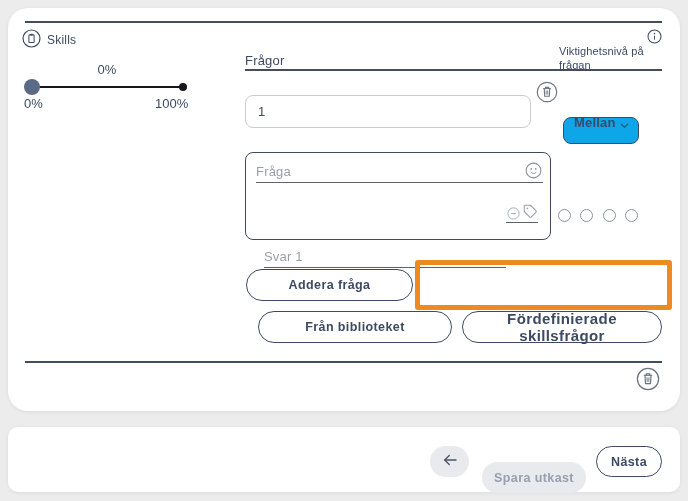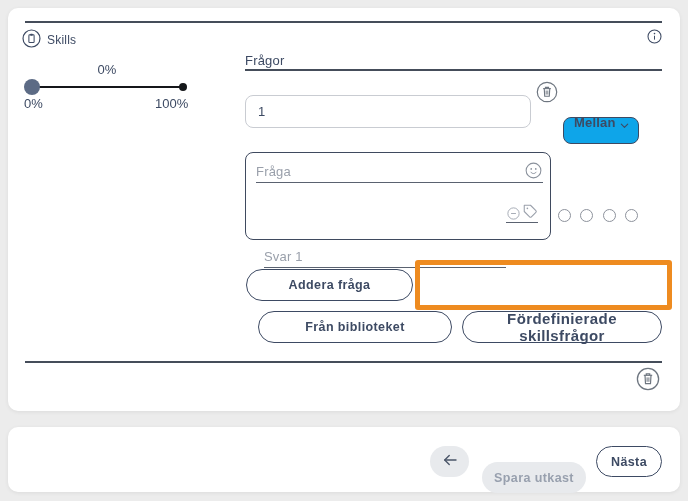--- a/index.html
+++ b/index.html
@@ -6,21 +6,21 @@
   html, body { width: 688px; height: 501px; }
   body {
     background: #ececec;
     font-family: "Liberation Sans", "DejaVu Sans", sans-serif;
     color: #3d4a63;
     position: relative;
     overflow: hidden;
   }
   .card {
     position: absolute; left: 8px; top: 8px; width: 672px; height: 403px;
-    background: #ffffff; border-radius: 10px;
+    background: #ffffff; border-radius: 20px;
     box-shadow: 0 1px 4px rgba(0,0,0,0.07);
   }
   .footer-bar {
     position: absolute; left: 8px; top: 427px; width: 672px; height: 65px;
     background: #ffffff; border-radius: 10px;
     box-shadow: 0 1px 4px rgba(0,0,0,0.07);
   }
   .abs { position: absolute; }
   .rule { background: #454d5a; }
 
@@ -133,20 +133,21 @@
   </span>
 
   <span class="abs slider-value">0%</span>
   <div class="abs slider-track"></div>
   <div class="abs slider-handle"></div>
   <div class="abs slider-end-dot"></div>
   <span class="abs slider-min">0%</span>
   <span class="abs slider-max">100%</span>
 
   <span class="abs fragor-label">Frågor</span>
+  <span class="abs importance-label">Viktighetsnivå på frågan</span>
   <div class="abs rule right-rule"></div>
 
   <span class="abs trash-1">
     <svg viewBox="0 0 24 24" width="22" height="22">
       <circle cx="12" cy="12" r="10.6" fill="none" stroke="#6e7680" stroke-width="1.3"></circle>
       <path d="M7.8 8.3h8.4" stroke="#6e7680" stroke-width="1.2" fill="none"></path>
       <path d="M10.3 8.3V6.9h3.4v1.4" stroke="#6e7680" stroke-width="1.2" fill="none"></path>
       <path d="M9 8.3l.5 8.4h5l.5-8.4" stroke="#6e7680" stroke-width="1.2" fill="none"></path>
       <line x1="11.1" y1="10.4" x2="11.1" y2="14.8" stroke="#6e7680" stroke-width="1"></line>
       <line x1="12.9" y1="10.4" x2="12.9" y2="14.8" stroke="#6e7680" stroke-width="1"></line>

